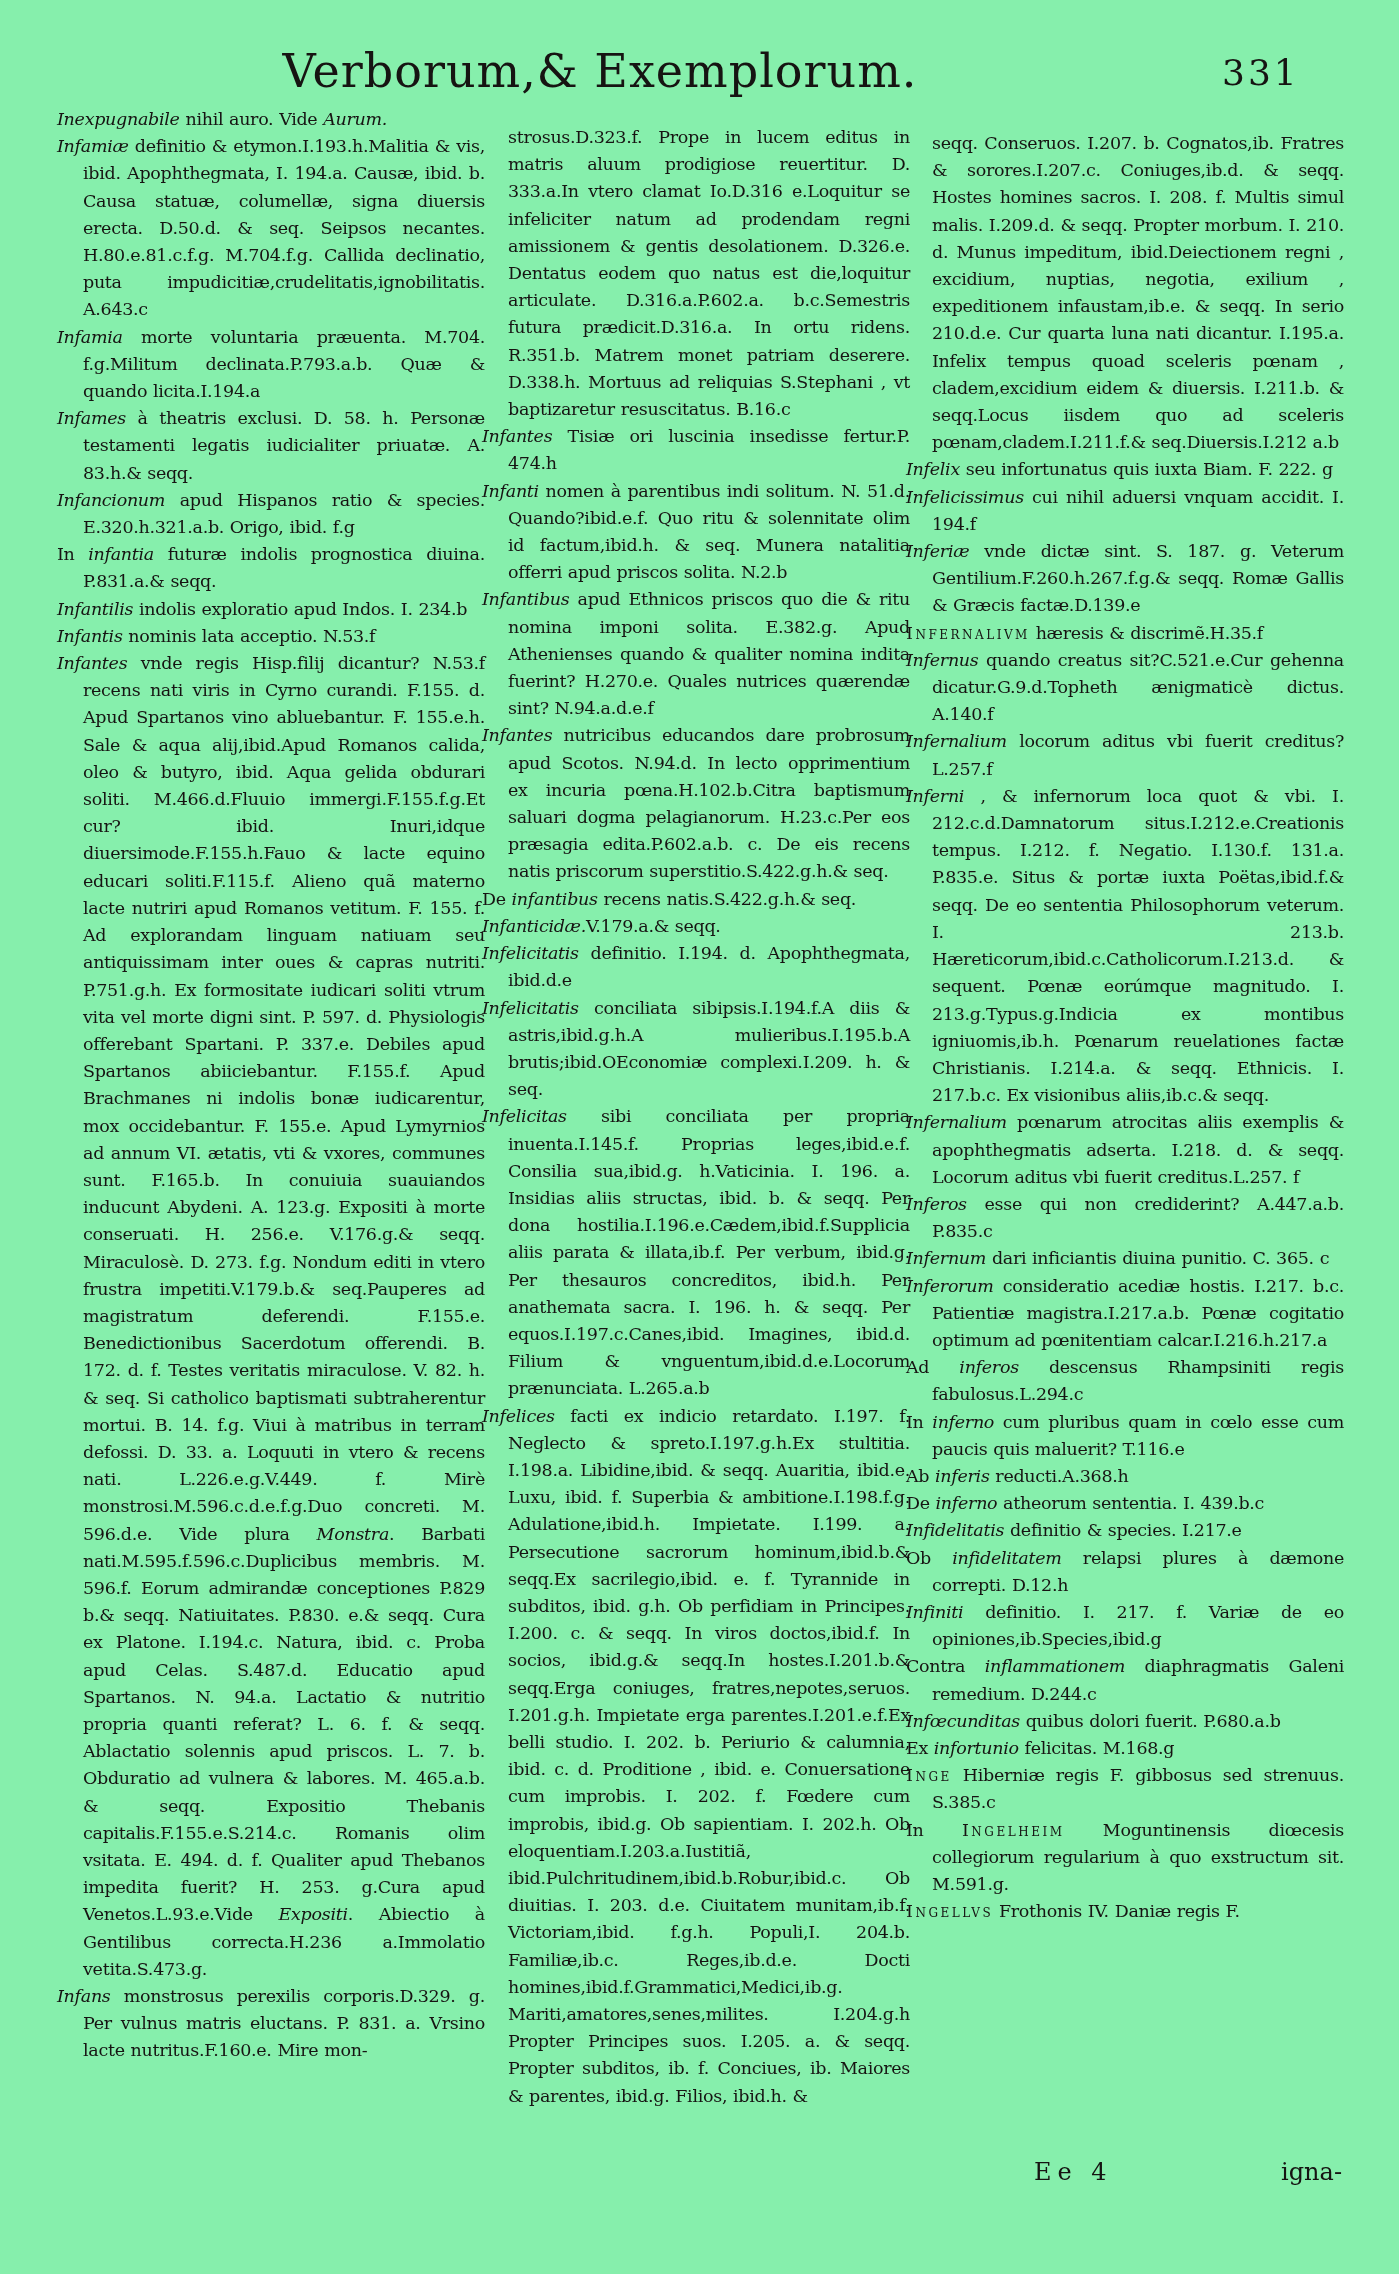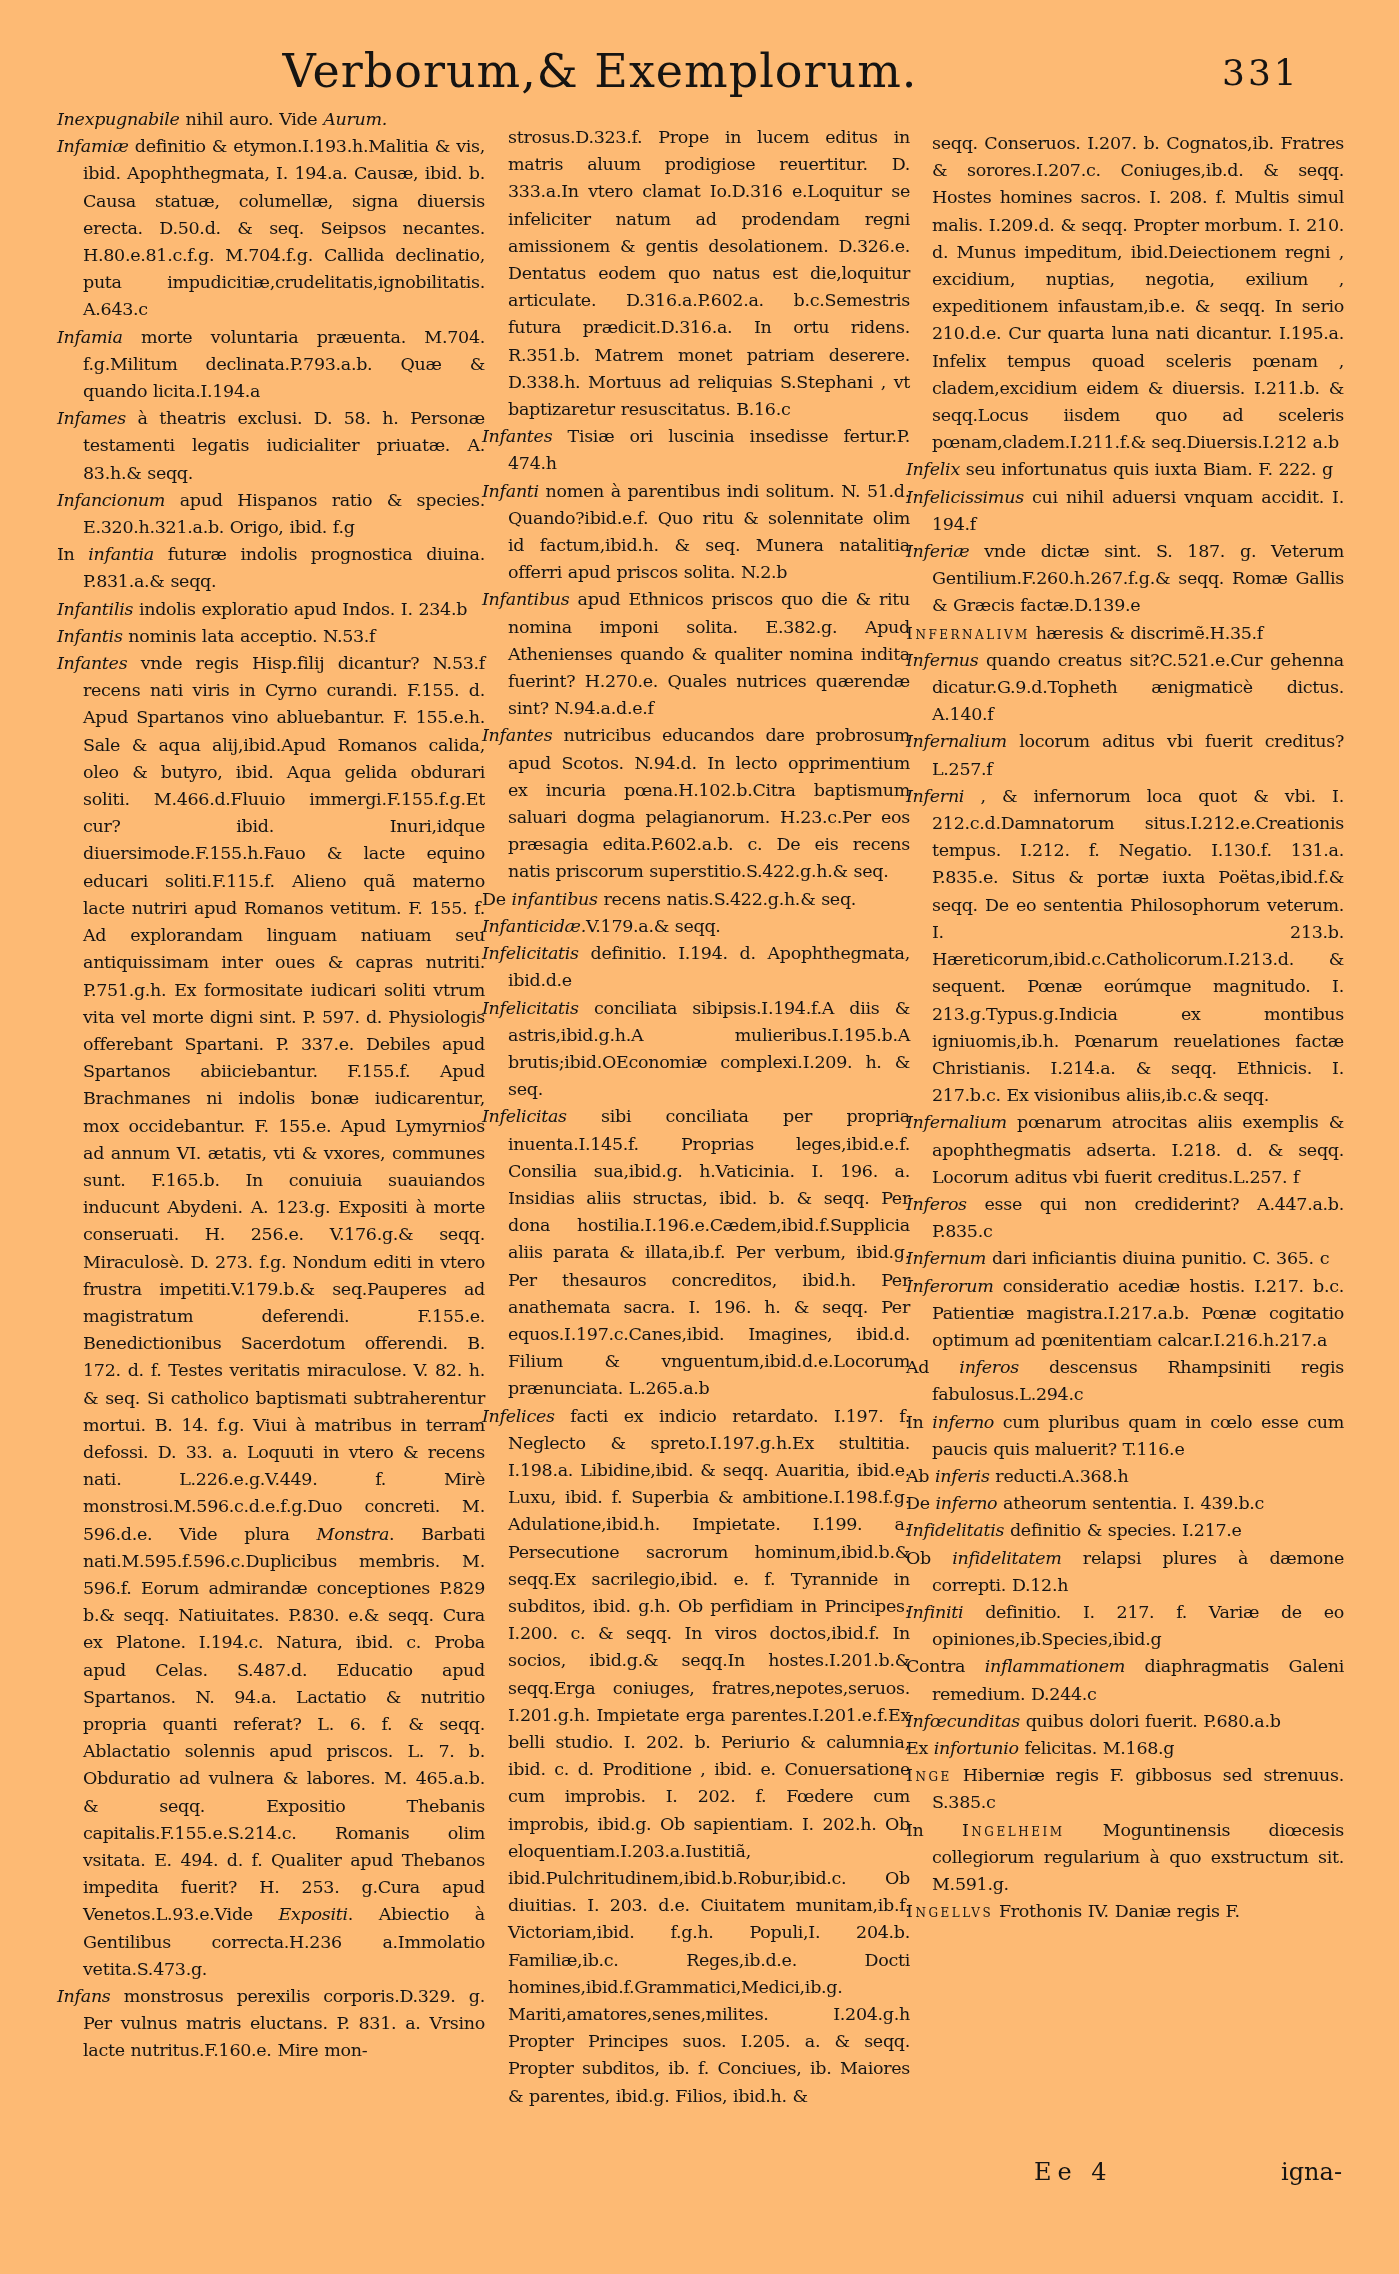--- a/index.html
+++ b/index.html
@@ -1,19 +1,19 @@
 <!DOCTYPE html>
 <html><head>
 <meta charset="utf-8">
 <style>
   html,body{margin:0;padding:0;background:#e8e6e0;}
   .page{
     position:relative;
     width:1399px;height:2274px;
-    background:#fdba74;
+    background:#86efac;
     color:#161412;
     font-family:"DejaVu Serif", serif;
     overflow:hidden;
     margin:0 auto;
   }
   .header-title{
     position:absolute;top:44px;left:180px;width:840px;
     text-align:center;
     font-size:46px;
     letter-spacing:1px;

